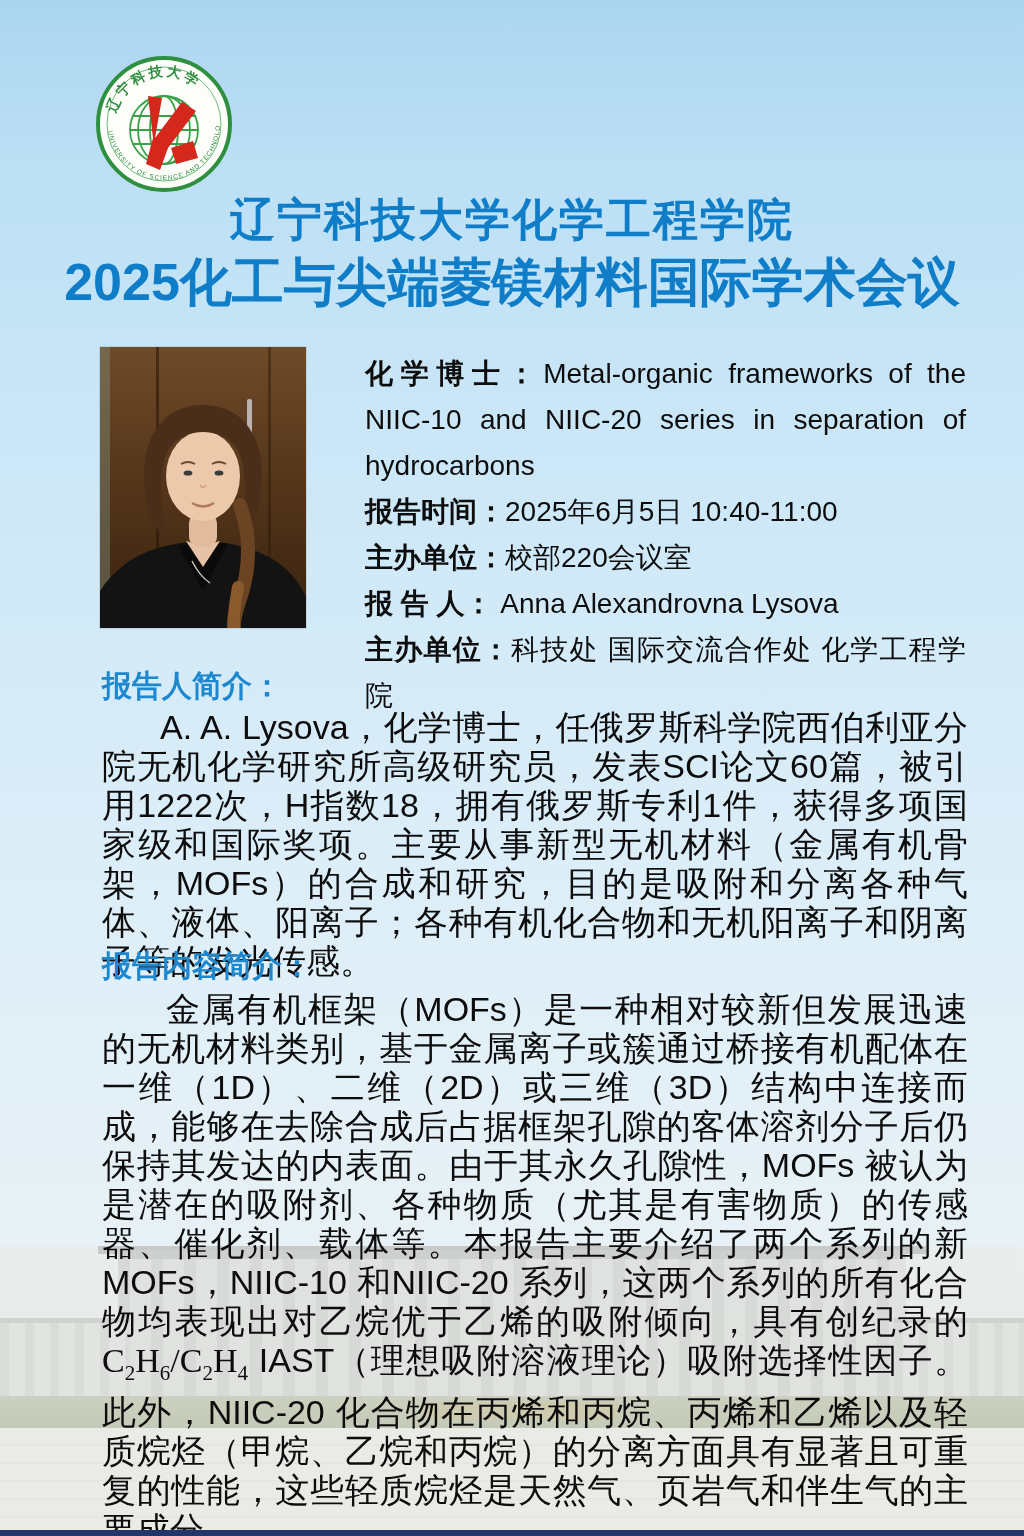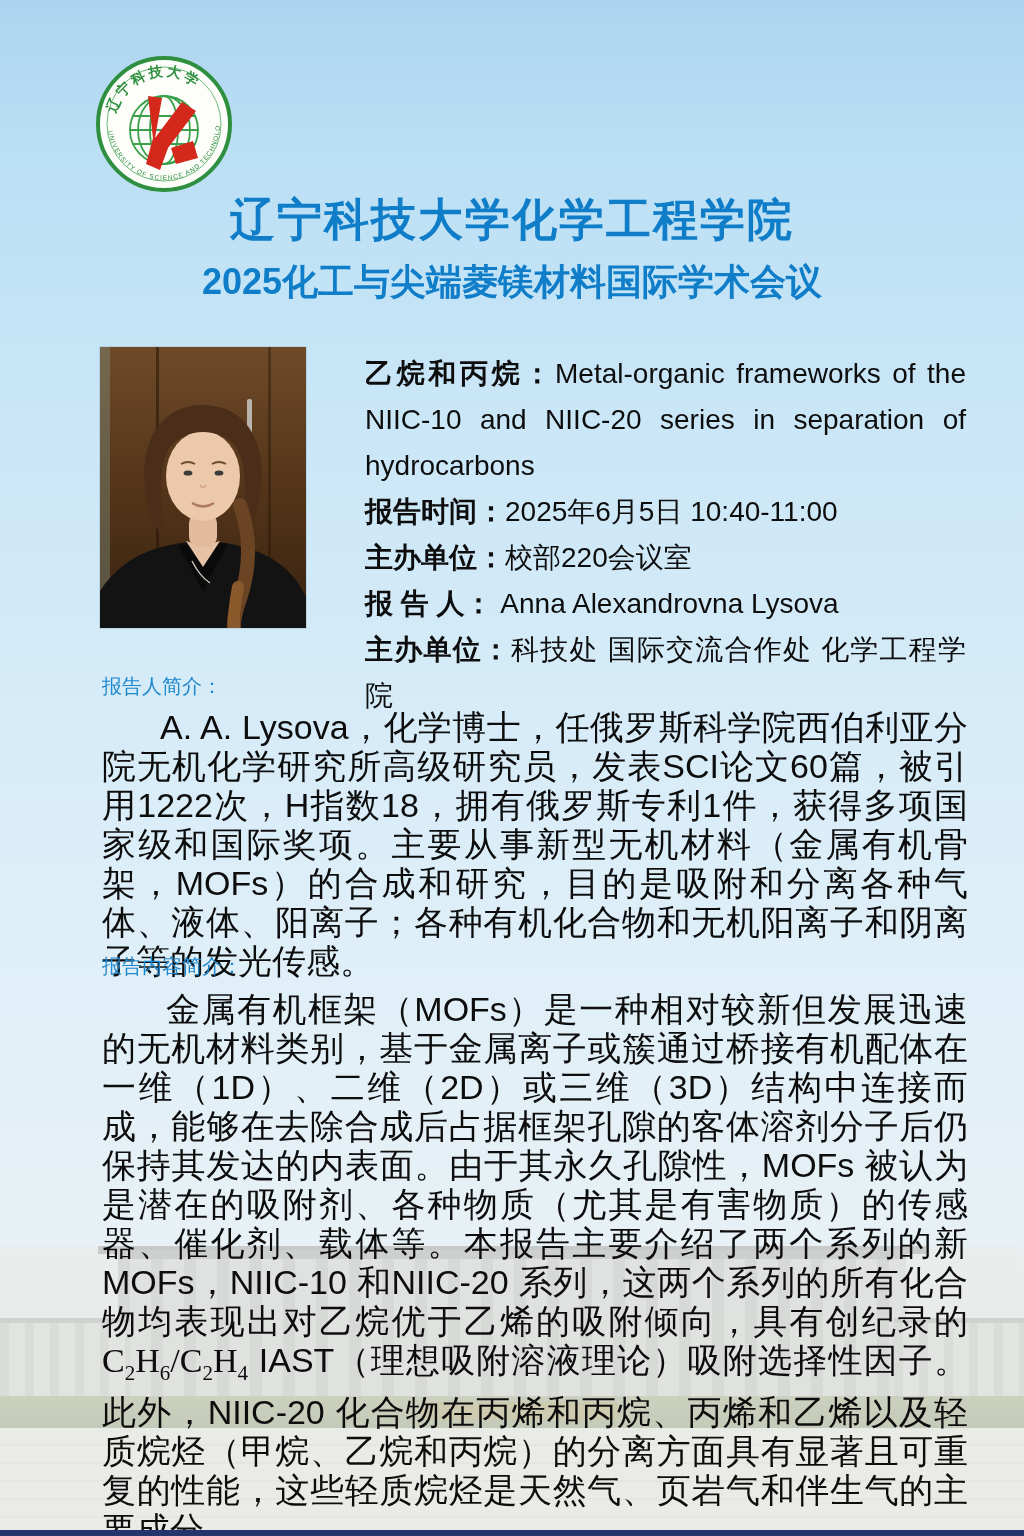--- a/index.html
+++ b/index.html
@@ -24,31 +24,31 @@
   .campus .hedge-accent{position:absolute;left:420px;top:156px;width:200px;height:18px;background:#b7a268;border-radius:6px;opacity:.7;}
   .campus .plaza{position:absolute;left:0;top:182px;width:1024px;height:102px;
     background:repeating-linear-gradient(180deg,#e9e6de 0 16px,#dfdcd4 16px 18px);}
   .footer-bar{position:absolute;left:0;bottom:0;width:100%;height:6px;background:#24356b;z-index:5;}
 
   .logo{position:absolute;left:94px;top:54px;width:140px;height:140px;z-index:3;}
 
   .title{position:absolute;left:0;top:190px;width:100%;text-align:center;
     color:#0f7dc8;font-weight:bold;z-index:3;}
   .title .l1{font-size:45px;line-height:60px;letter-spacing:2px;}
-  .title .l2{font-size:36px;line-height:64px;letter-spacing:0px;}
+  .title .l2{font-size:52px;line-height:64px;letter-spacing:0px;}
 
   .speaker-photo{position:absolute;left:100px;top:347px;width:206px;height:281px;z-index:3;box-shadow:0 0 0 1px rgba(120,150,170,.25);}
 
   .info{position:absolute;left:365px;top:351px;width:601px;z-index:3;font-size:28px;line-height:46px;}
   .info .row{text-align:justify;}
   .info .label{font-weight:bold;}
   .serif{font-family:Liberation Sans, sans-serif;}
 
   .sec-heading{position:absolute;left:102px;width:500px;z-index:3;
-    color:#1e88ce;font-weight:normal;font-size:20px;line-height:36px;}
+    color:#1e88ce;font-weight:bold;font-size:30px;line-height:36px;}
   .bio-heading{top:668px;}
   .abstract-heading{top:948px;}
 
   .body-para{position:absolute;left:102px;width:866px;z-index:3;
     font-size:34px;line-height:39px;text-align:justify;margin:0;}
   .bio-para{top:708px;text-indent:58px;}
   .abstract-para{top:990px;text-indent:64px;}
   .formula{font-family:"Liberation Serif",serif;margin-top:28px;}
   .formula sub{font-size:.62em;}
 </style>
@@ -126,21 +126,21 @@
         <path d="M81,117 Q88,113 95,117" stroke="#6a4a30" stroke-width="2" fill="none"></path>
         <path d="M112,117 Q119,113 126,117" stroke="#6a4a30" stroke-width="2" fill="none"></path>
         <path d="M92,156 Q103,163 114,156" stroke="#b07a62" stroke-width="2.4" fill="none"></path>
         <path d="M100,138 Q103,143 106,138" stroke="#d3a586" stroke-width="1.6" fill="none"></path>
       </g>
     </svg>
   </div>
 
   <div class="info">
     <div class="row">
-      <span class="label">乙烷和丙烷：</span><span class="serif">Metal-organic frameworks of the NIIC-10 and NIIC-20 series in separation of hydrocarbons</span>
+      <span class="label">化学博士：</span><span class="serif">Metal-organic frameworks of the NIIC-10 and NIIC-20 series in separation of hydrocarbons</span>
     </div>
     <div class="row">
       <span class="label">报告时间：</span><span class="serif">2025年6月5日  10:40-11:00</span>
     </div>
     <div class="row">
       <span class="label">主办单位：</span><span class="serif">校部220会议室</span>
     </div>
     <div class="row">
       <span class="label">报 告 人：</span> <span class="serif">Anna Alexandrovna Lysova</span>
     </div>

